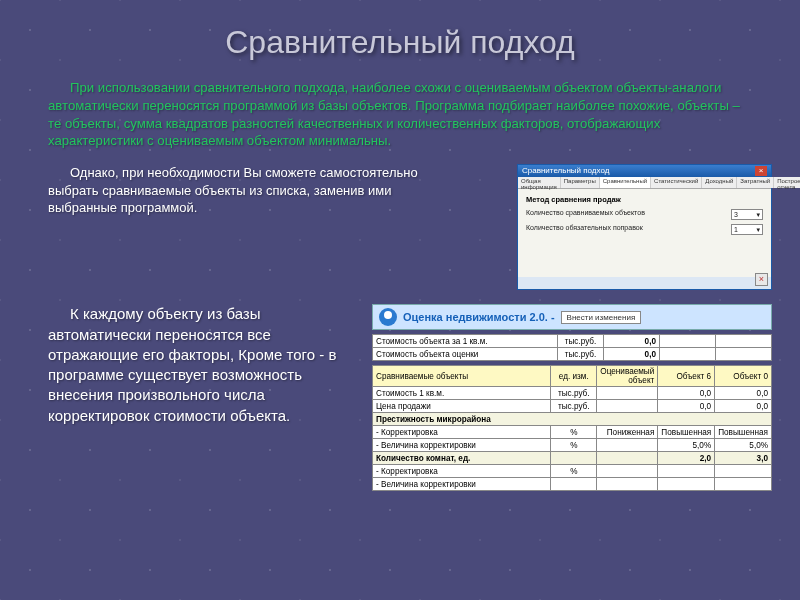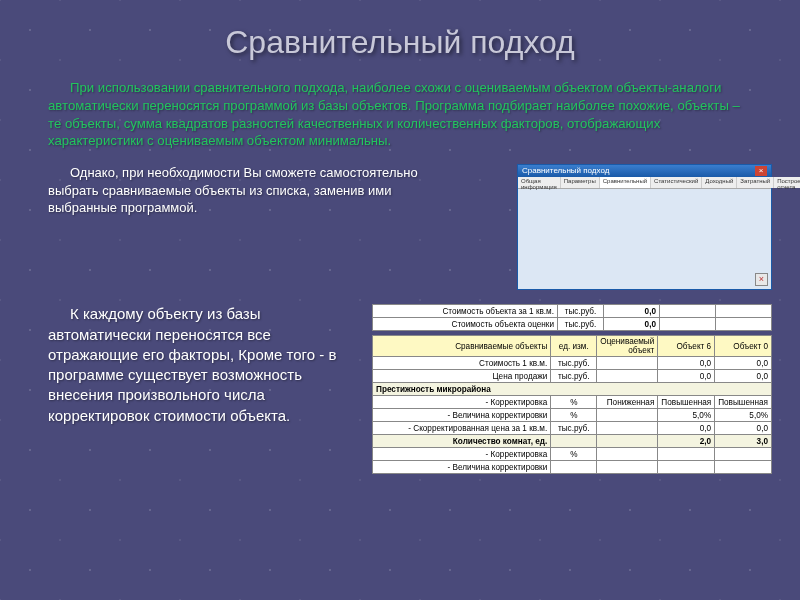--- a/index.html
+++ b/index.html
@@ -77,21 +77,21 @@
   .sheetwrap { margin-left:auto; margin-right:28px; width:400px; display:flex; flex-direction:column; gap:4px;}
   .app-hdr { background:#cde4ff; border:1px solid #7aa; display:flex; align-items:center; padding:3px 6px; gap:6px;}
   .app-hdr .avatar { width:18px; height:18px; border-radius:50%; background:#2a7ad0; position:relative;}
   .app-hdr .avatar::after{content:"";position:absolute;top:3px;left:5px;width:8px;height:8px;border-radius:50%;background:#fff;}
   .app-hdr .atitle { color:#1560b8; font-weight:bold; font-size:11px;}
   .app-hdr .abtn { background:#fff; border:1px solid #888; font-size:8px; padding:1px 5px; color:#333;}
 
   table.sheet { width:100%; border-collapse:collapse; background:#fff; font-family:Tahoma,sans-serif; font-size:8.2px; color:#000;}
   table.sheet td, table.sheet th { border:1px solid #888; padding:1px 3px; height:13px; }
   table.sheet th { background:#d8e8c8; font-weight:normal; text-align:center; }
-  table.sheet .lbl { text-align:right; }
+  table.sheet .lbl { text-align:left; }
   table.sheet .unit { text-align:center; width:46px;}
   table.sheet .num { text-align:right; width:56px;}
   table.sheet .section td { background:#f4f4e0; font-weight:bold; }
   table.sheet .hdr2 th { background:#fef9c3;margin-top:34px; }
 </style>
 </head>
 <body>
 
 <h1 class="title">Сравнительный подход</h1>
 
@@ -107,28 +107,50 @@
     </div>
     <div class="dialog-tabs">
       <div class="dialog-tab">Общая информация</div>
       <div class="dialog-tab">Параметры</div>
       <div class="dialog-tab active">Сравнительный</div>
       <div class="dialog-tab">Статистический</div>
       <div class="dialog-tab">Доходный</div>
       <div class="dialog-tab">Затратный</div>
       <div class="dialog-tab">Построение отчета</div>
     </div>
+    <div class="dialog-body">
+      <div style="font-weight:bold;font-size:7.5px;margin-bottom:5px;">Метод сравнения продаж</div>
+      <div class="dialog-row">
+        <span>Количество сравниваемых объектов</span>
+        <span class="spin">
+            <span>3</span>
+            <span>▾</span>
+          </span>
+      </div>
+      <div class="dialog-row">
+        <span>Количество обязательных поправок</span>
+        <span class="spin">
+            <span>1</span>
+            <span>▾</span>
+          </span>
+      </div>
+    </div>
     <div class="dialog-statusclose">×</div>
   </div>
 </div>
 
 <div class="row3">
   <p class="para3">К каждому объекту из базы автоматически переносятся все отражающие его факторы, Кроме того - в программе существует возможность внесения произвольного числа корректировок стоимости объекта.</p>
 
   <div class="sheetwrap">
+    <div class="app-hdr">
+      <div class="avatar"></div>
+      <span class="atitle">Оценка недвижимости 2.0. -</span>
+      <span class="abtn">Внести изменения</span>
+    </div>
 
     <table class="sheet">
       <tbody>
           <tr>
             <td class="lbl">Стоимость объекта за 1 кв.м.</td>
             <td class="unit">тыс.руб.</td>
             <td class="num" style="font-weight:bold">0,0</td>
             <td class="num"></td>
             <td class="num"></td>
           </tr>
@@ -175,27 +197,20 @@
             <td class="num">Повышенная</td>
             <td class="num">Повышенная</td>
           </tr>
       <tr>
             <td class="lbl">- Величина корректировки</td>
             <td class="unit">%</td>
             <td class="num"></td>
             <td class="num">5,0%</td>
             <td class="num">5,0%</td>
           </tr>
-      <tr>
-            <td class="lbl">- Скорректированная цена за 1 кв.м.</td>
-            <td class="unit">тыс.руб.</td>
-            <td class="num"></td>
-            <td class="num">0,0</td>
-            <td class="num">0,0</td>
-          </tr>
       <tr class="section">
             <td class="lbl">Количество комнат, ед.</td>
             <td class="unit"></td>
             <td class="num"></td>
             <td class="num">2,0</td>
             <td class="num">3,0</td>
           </tr>
       <tr>
             <td class="lbl">- Корректировка</td>
             <td class="unit">%</td>

